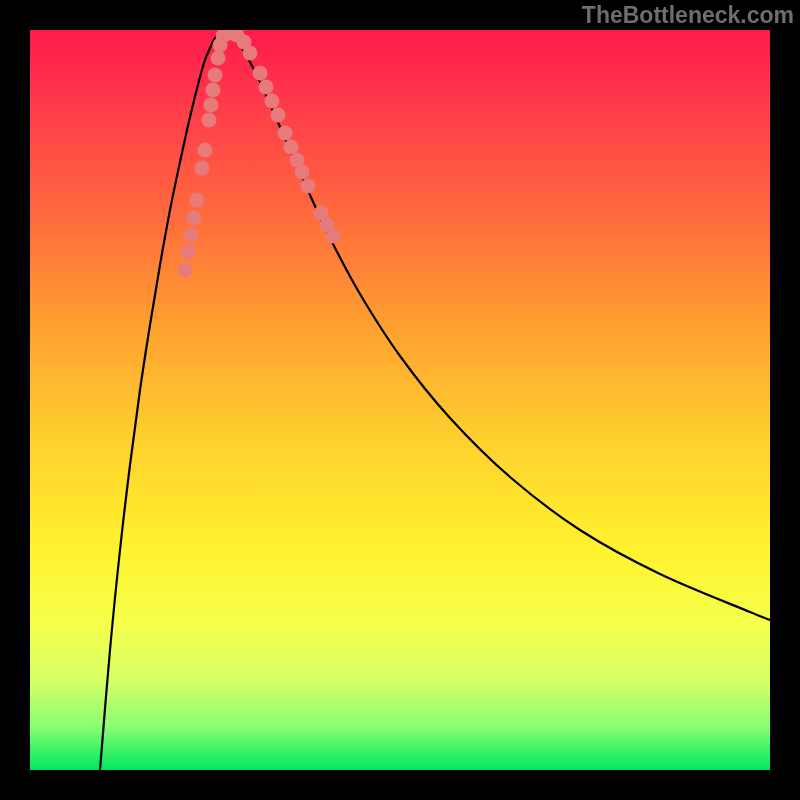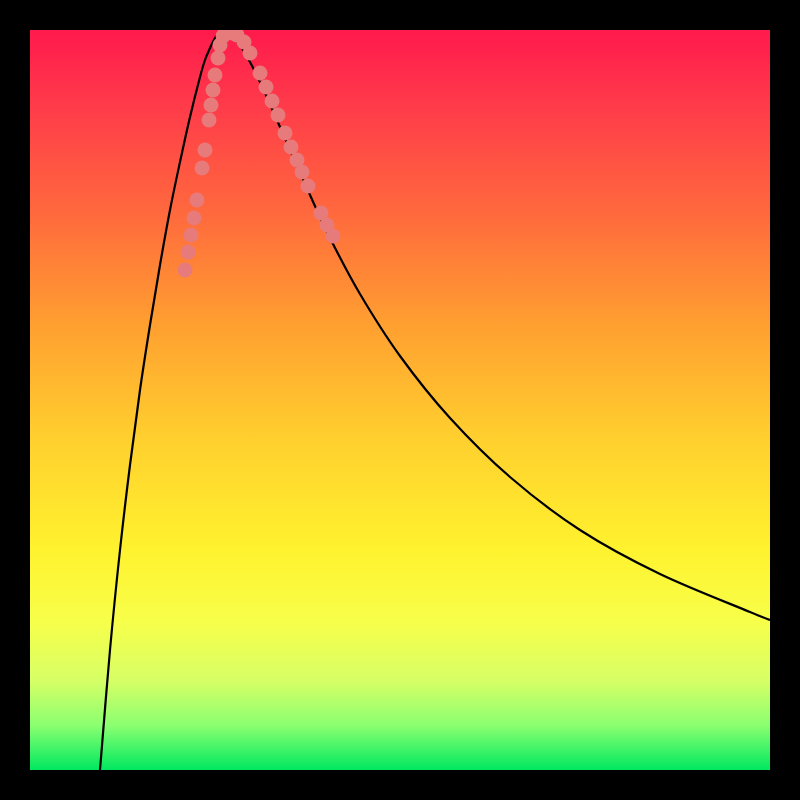--- a/index.html
+++ b/index.html
@@ -56,20 +56,21 @@
     pointer-events: none;
   }
   .dot {
     fill: #e77a7a;
   }
 </style>
 </head>
 <body>
 
 <div class="frame">
+  <div class="attribution">TheBottleneck.com</div>
   <div class="plot">
     <svg class="curve" viewBox="0 0 740 740" preserveAspectRatio="none">
       <path id="left-path" fill="none" stroke="#000" stroke-width="2.2" d="M 70 740 C 71.66666666666667 720, 76.66666666666667 656.6666666666666, 80 620 C 83.33333333333333 583.3333333333334, 86.66666666666667 550.8333333333334, 90 520 C 93.33333333333333 489.1666666666667, 96.66666666666667 461.6666666666667, 100 435 C 103.33333333333333 408.3333333333333, 106.66666666666667 383.3333333333333, 110 360 C 113.33333333333333 336.6666666666667, 116.66666666666667 315.8333333333333, 120 295 C 123.33333333333333 274.1666666666667, 126.66666666666667 254.16666666666666, 130 235 C 133.33333333333334 215.83333333333334, 136.66666666666666 197.16666666666666, 140 180 C 143.33333333333334 162.83333333333334, 146.66666666666666 147.5, 150 132 C 153.33333333333334 116.5, 156.66666666666666 101.16666666666667, 160 87 C 163.33333333333334 72.83333333333333, 167.5 56.5, 170 47 C 172.5 37.5, 173.33333333333334 34.833333333333336, 175 30 C 176.66666666666666 25.166666666666668, 178.33333333333334 21.666666666666668, 180 18 C 181.66666666666666 14.333333333333334, 183.33333333333334 10.666666666666666, 185 8 C 186.66666666666666 5.333333333333334, 189.16666666666666 3, 190 2"></path>
       <path id="right-path" fill="none" stroke="#000" stroke-width="2.2" d="M 195 2 C 195.83333333333334 2.5, 197.5 2.8333333333333335, 200 5 C 202.5 7.166666666666666, 206.66666666666666 10.5, 210 15 C 213.33333333333334 19.5, 216.66666666666666 25.833333333333332, 220 32 C 223.33333333333334 38.166666666666664, 226.66666666666666 45, 230 52 C 233.33333333333334 59, 235 62.666666666666664, 240 74 C 245 85.33333333333333, 253.33333333333334 104.83333333333333, 260 120 C 266.6666666666667 135.16666666666666, 273.3333333333333 150.33333333333334, 280 165 C 286.6666666666667 179.66666666666666, 291.6666666666667 191.5, 300 208 C 308.3333333333333 224.5, 318.3333333333333 244.33333333333334, 330 264 C 341.6666666666667 283.6666666666667, 355 305.3333333333333, 370 326 C 385 346.6666666666667, 401.6666666666667 367.8333333333333, 420 388 C 438.3333333333333 408.1666666666667, 458.3333333333333 428.3333333333333, 480 447 C 501.6666666666667 465.6666666666667, 525 483.8333333333333, 550 500 C 575 516.1666666666666, 601.6666666666666 530.3333333333334, 630 544 C 658.3333333333334 557.6666666666666, 701.6666666666666 574.3333333333334, 720 582 C 738.3333333333334 589.6666666666666, 736.6666666666666 588.6666666666666, 740 590"></path>
       <g id="marker-group">
           <circle cx="155" cy="240" r="7.5" class="dot"></circle>
           <circle cx="158" cy="222" r="7.5" class="dot"></circle>
           <circle cx="161" cy="205" r="7.5" class="dot"></circle>
           <circle cx="164" cy="188" r="7.5" class="dot"></circle>
           <circle cx="167" cy="170" r="7.5" class="dot"></circle>

